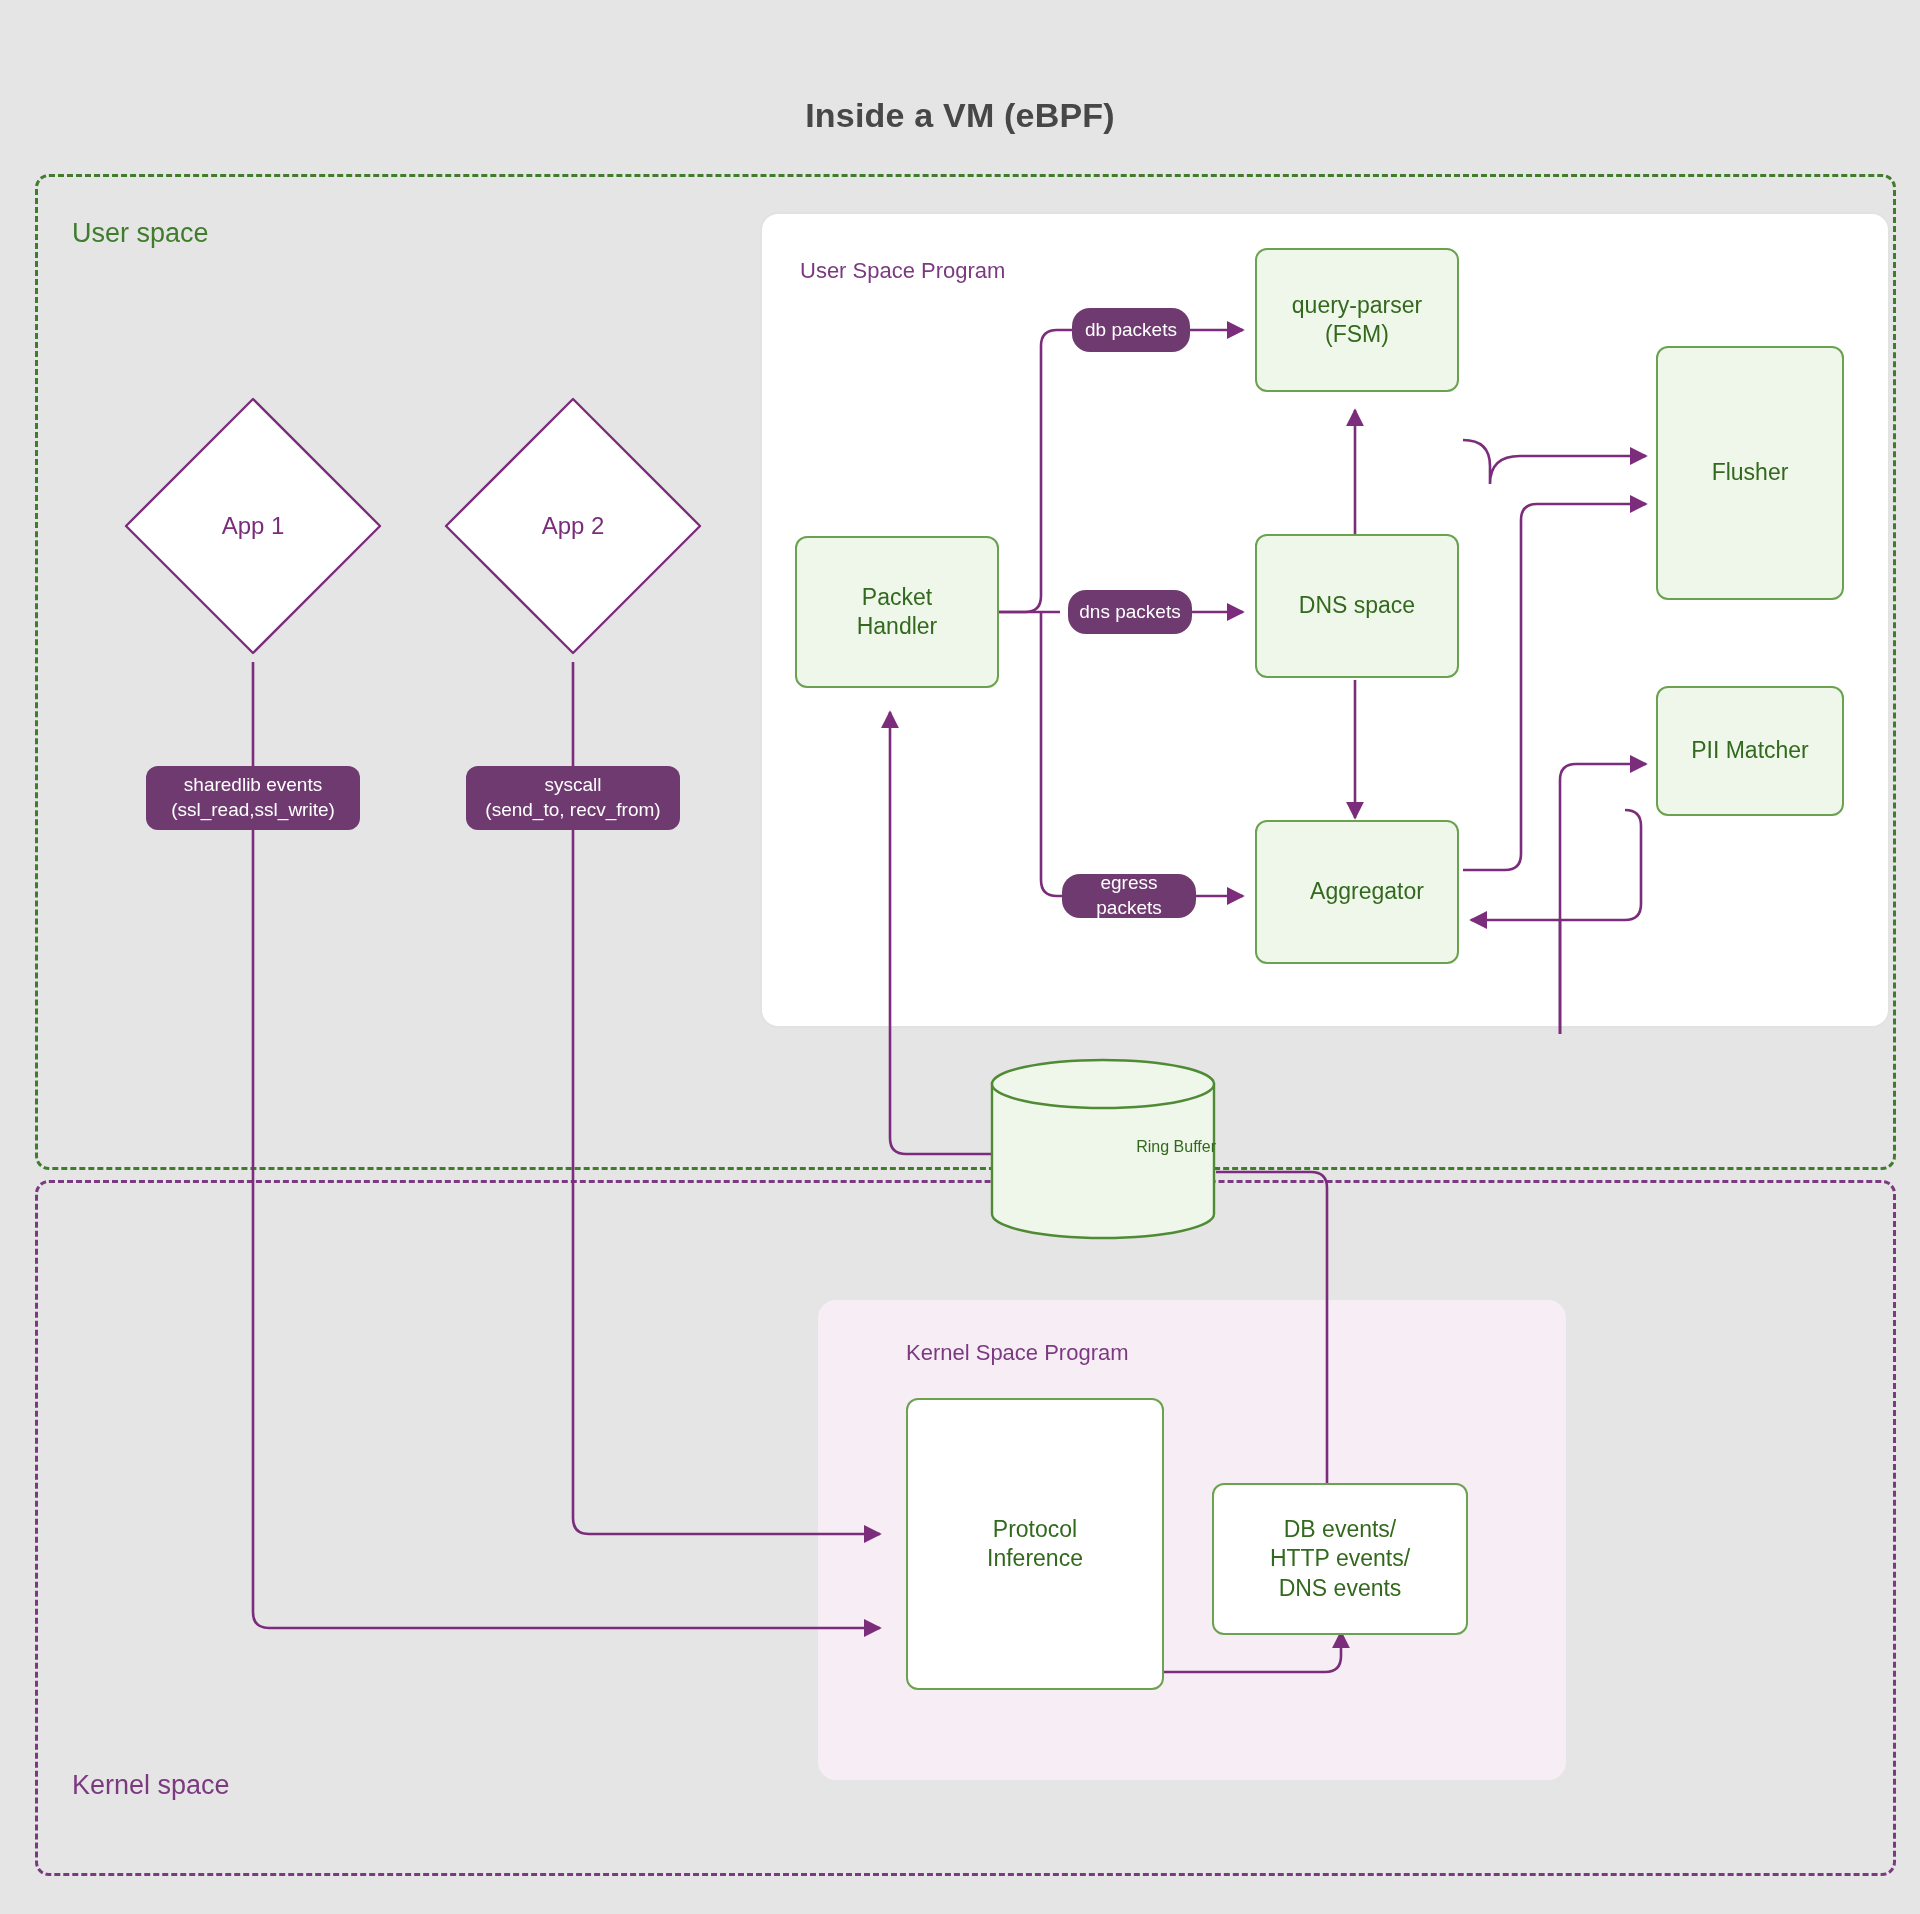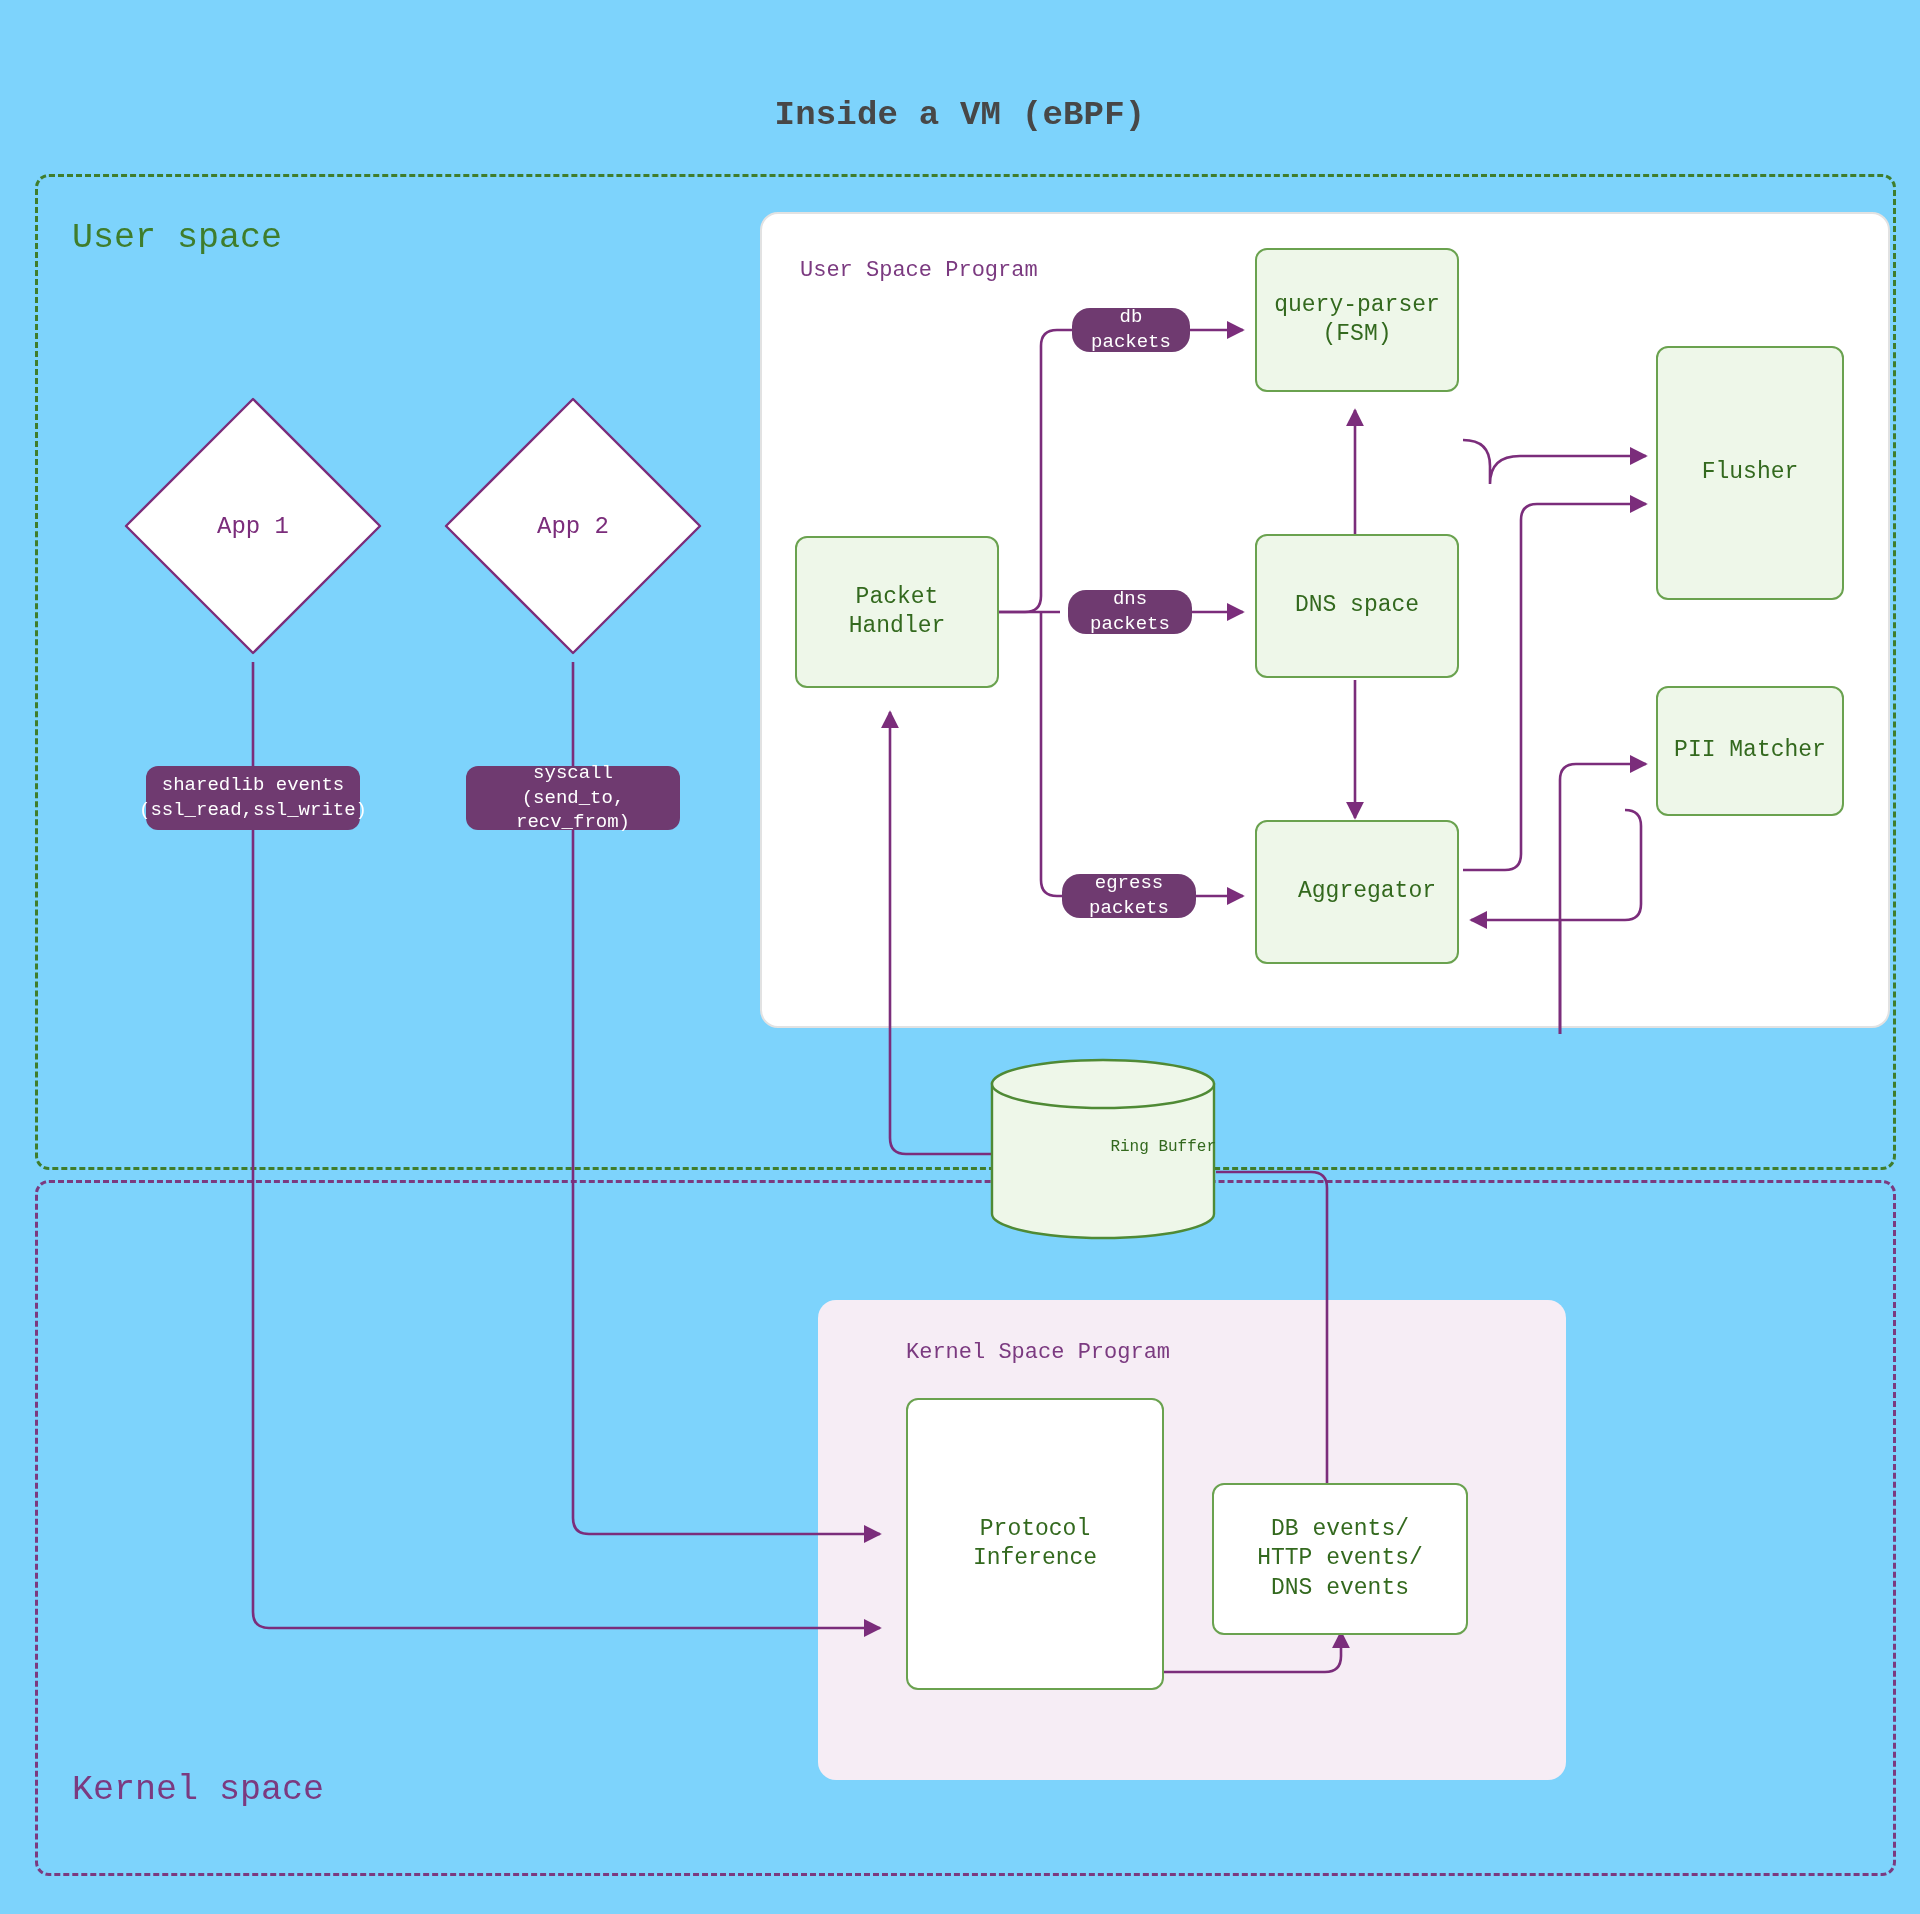--- a/index.html
+++ b/index.html
@@ -1,28 +1,28 @@
 <!DOCTYPE html>
 <html><head>
 <meta charset="utf-8">
 <style>
   html,body{margin:0;padding:0;background:#ffffff;}
   body{font-family:"Liberation Sans",sans-serif;}
-  #stage{position:relative;width:1920px;height:1914px;background:#7dd3fc;overflow:hidden;font-family:Liberation Mono, monospace;}
+  #stage{position:relative;width:1920px;height:1914px;background:#e5e5e5;overflow:hidden;}
   #wires{position:absolute;inset:0;width:1920px;height:1914px;pointer-events:none;}
 
   .title{
     position:absolute;left:0;top:96px;width:1920px;text-align:center;
     font-size:34px;font-weight:bold;color:#474747;letter-spacing:.2px;
   }
 
   .zone{position:absolute;border-radius:14px;}
   .zone-user{left:35px;top:174px;width:1855px;height:990px;border:3px dashed #3f7d2c;}
   .zone-kernel{left:35px;top:1180px;width:1855px;height:690px;border:3px dashed #7b3a80;}
-  .zone-label{position:absolute;font-size:35px;}
+  .zone-label{position:absolute;font-size:27px;}
   .zone-label.user{left:72px;top:218px;color:#3f7d2c;}
   .zone-label.kernel{left:72px;top:1770px;color:#7b3a80;}
 
   .panel-usp{
     position:absolute;left:760px;top:212px;width:1126px;height:812px;
     background:#ffffff;border:2px solid #e2e2e2;border-radius:18px;
   }
   .panel-ksp{
     position:absolute;left:818px;top:1300px;width:748px;height:480px;
     background:#f6edf5;border-radius:18px;

